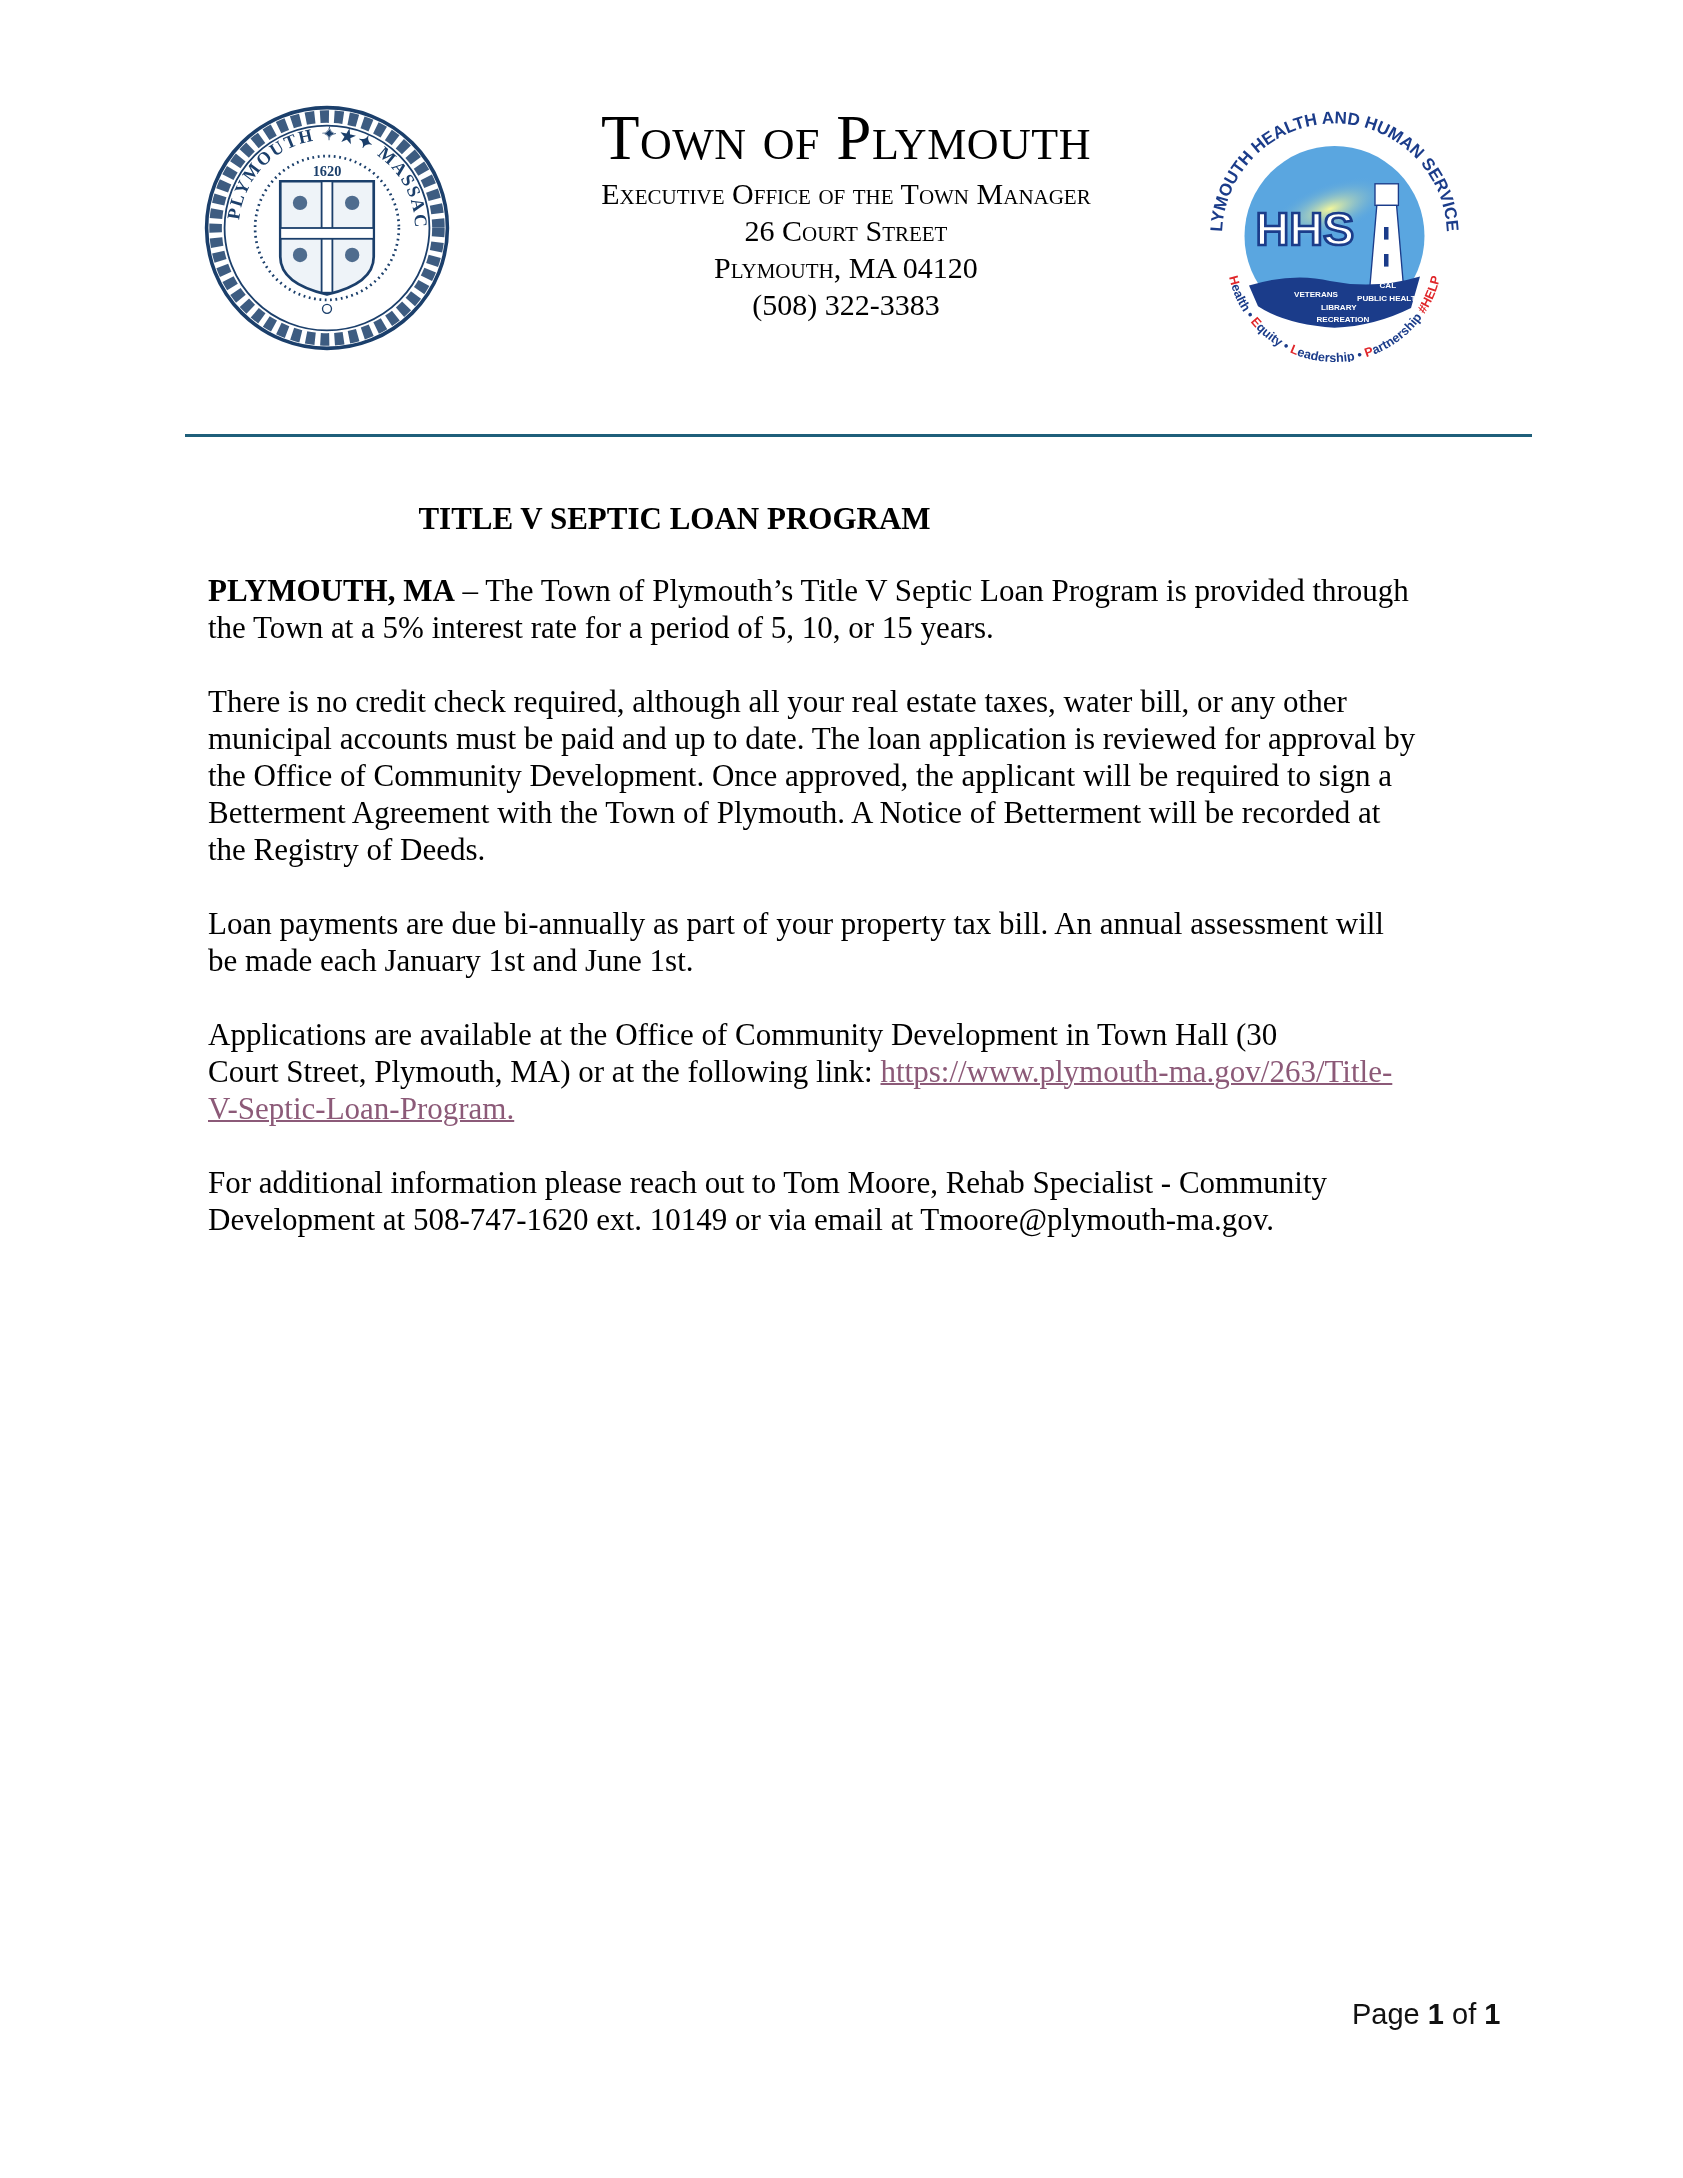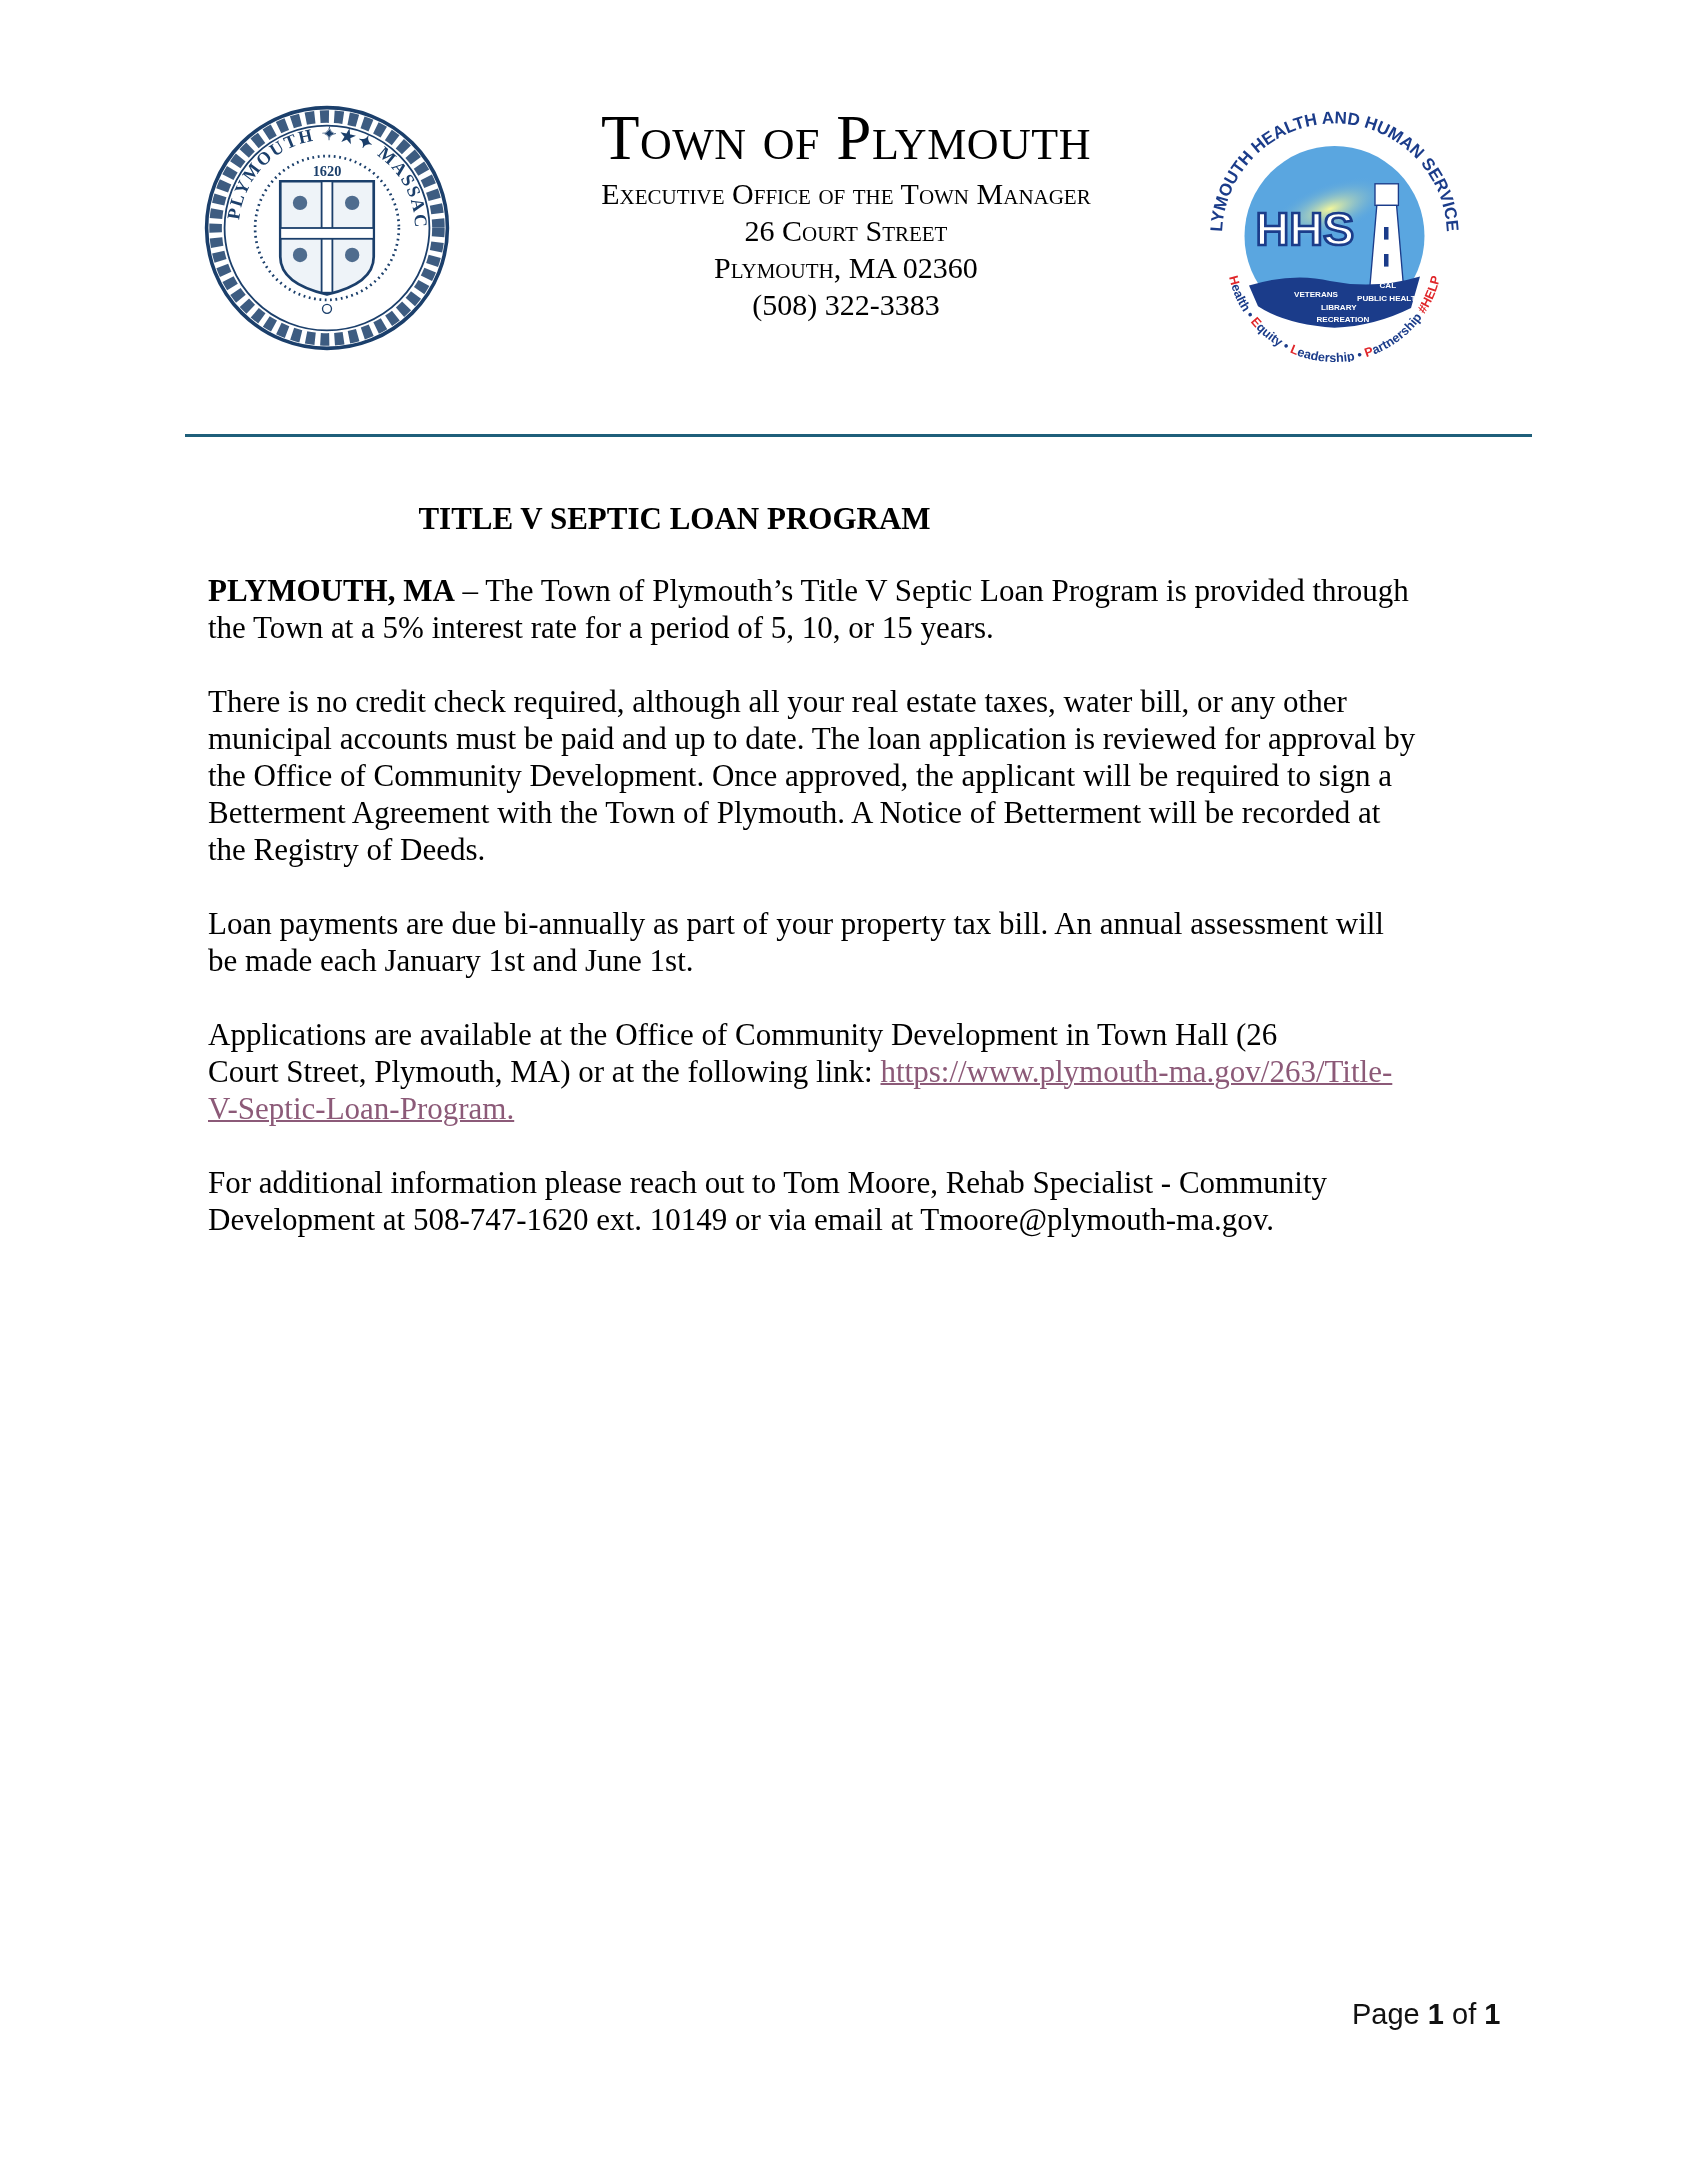--- a/index.html
+++ b/index.html
@@ -59,21 +59,21 @@
           <circle cx="166" cy="168" r="8"></circle>
       </g>
       <circle cx="138" cy="228" r="5" fill="none" stroke="#1b3f6b" stroke-width="1.5"></circle>
     </svg>
   </div>
 
   <div class="letterhead">
     <div class="lh-title">Town of Plymouth</div>
     <div class="lh-line">Executive Office of the Town Manager</div>
     <div class="lh-line">26 Court Street</div>
-    <div class="lh-line">Plymouth, MA 02360</div>
+    <div class="lh-line">Plymouth, MA 04120</div>
     <div class="lh-phone">(508) 322-3383</div>
   </div>
 
   <div class="hhs">
     <svg width="279" height="261" viewBox="0 0 310 290">
       <defs>
         <path id="hhsTop" d="M 30 150 A 125 125 0 0 1 280 150"></path>
         <path id="hhsBot" d="M 35 170 A 120 120 0 0 0 275 170"></path>
         <radialGradient id="beam" cx="0.5" cy="0.5" r="0.5">
           <stop offset="0" stop-color="#f4f79a"></stop>
@@ -121,21 +121,21 @@
       <span class="line">Betterment Agreement with the Town of Plymouth. A Notice of Betterment will be recorded at</span>
       <span class="line">the Registry of Deeds.</span>
     </p>
 
     <p>
       <span class="line">Loan payments are due bi-annually as part of your property tax bill. An annual assessment will</span>
       <span class="line">be made each January 1st and June 1st.</span>
     </p>
 
     <p>
-      <span class="line">Applications are available at the Office of Community Development in Town Hall (26</span>
+      <span class="line">Applications are available at the Office of Community Development in Town Hall (30</span>
       <span class="line"><span>Court Street, Plymouth, MA) or at the following link: </span><a class="link">https://www.plymouth-ma.gov/263/Title-</a></span>
       <span class="line"><a class="link">V-Septic-Loan-Program.</a></span>
     </p>
 
     <p>
       <span class="line">For additional information please reach out to Tom Moore, Rehab Specialist - Community</span>
       <span class="line">Development at 508-747-1620 ext. 10149 or via email at Tmoore@plymouth-ma.gov.</span>
     </p>
   </div>
 

